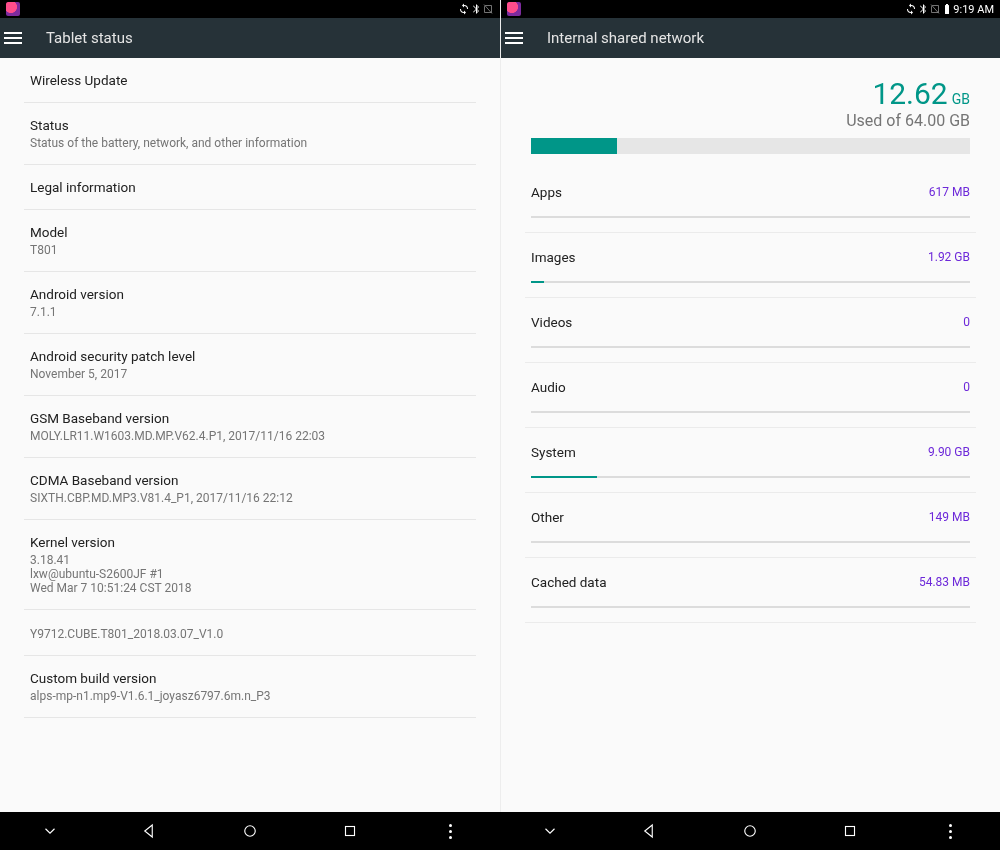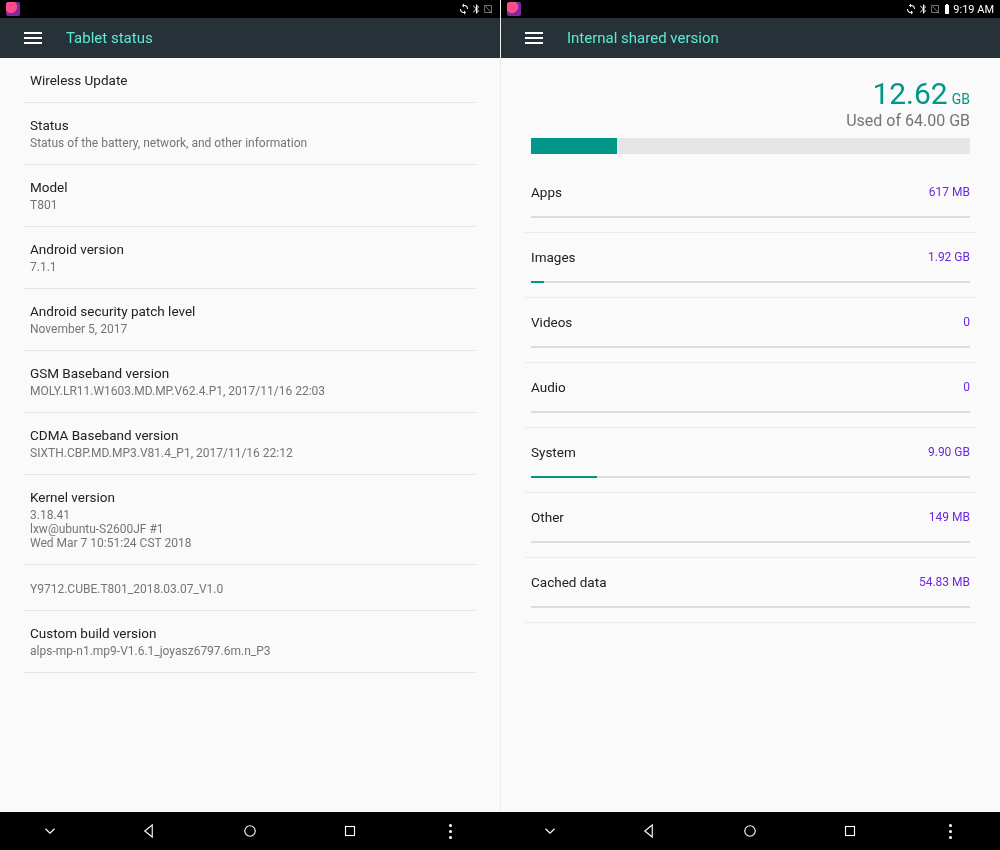--- a/index.html
+++ b/index.html
@@ -3,21 +3,21 @@
 <meta charset="utf-8">
 <style>
 * { box-sizing: border-box; margin: 0; padding: 0; }
 body { font-family: Roboto, "Helvetica Neue", Arial, sans-serif; background: #fff; width: 1000px; height: 850px; overflow: hidden; position: relative; }
 .dual { display: flex; height: 100%; }
 .pane { width: 50%; display: flex; flex-direction: column; background: #fafafa; position: relative; }
 .pane + .pane { border-left: 1px solid rgba(0,0,0,.05); }
 .statusbar { height: 18px; background: #000; display: flex; align-items: center; justify-content: flex-end; padding: 0 6px; color: #fff; font-size: 11px; }
 .statusbar .app-icon { width: 14px; height: 14px; position: absolute; left: 6px; background: radial-gradient(circle at 35% 35%, #ff4d8b 0 45%, #7d2b9e 50% 100%); border-radius: 2px; }
 .statusbar svg { width: 12px; height: 12px; fill: #fff; }
-.appbar { height: 40px; background: #263238; display: flex; align-items: center; padding: 0 24px; gap: 24px; color: #5eead4; }
+.appbar { height: 40px; background: #263238; display: flex; align-items: center; padding: 0 4px; gap: 24px; color: #e5e5e5; }
 .hamburger { width: 18px; height: 12px; display: flex; flex-direction: column; justify-content: space-between; cursor: pointer; }
 .hamburger span { display: block; height: 2px; background: #fff; }
 .appbar-title { font-size: 15px; font-weight: 400; }
 .content { flex: 1; overflow-y: auto; background: #fafafa; padding: 0 24px; }
 .row { padding: 14px 6px; border-bottom: 1px solid rgba(0,0,0,.08); }
 .row .title { font-size: 13.5px; color: #212121; }
 .row .sub { font-size: 12px; color: #757575; margin-top: 3px; white-space: pre-line; }
 .storage-head { padding: 18px 6px 14px; text-align: right; }
 .big { font-size: 30px; color: #009688; font-weight: 400; display: inline-block; }
 .big .unit { font-size: 14px; margin-left: 4px; }
@@ -67,20 +67,23 @@
     </div>
     <div class="content" id="left-rows">
         <div class="row">
           <div class="title">Wireless Update</div>
         </div>
         <div class="row">
           <div class="title">Status</div>
           <div class="sub">Status of the battery, network, and other information</div>
         </div>
         <div class="row">
+          <div class="title">Legal information</div>
+        </div>
+        <div class="row">
           <div class="title">Model</div>
           <div class="sub">T801</div>
         </div>
         <div class="row">
           <div class="title">Android version</div>
           <div class="sub">7.1.1</div>
         </div>
         <div class="row">
           <div class="title">Android security patch level</div>
           <div class="sub">November 5, 2017</div>
@@ -125,21 +128,21 @@
           <path d="M15 4h-1V2h-4v2H9a1 1 0 00-1 1v16a1 1 0 001 1h6a1 1 0 001-1V5a1 1 0 00-1-1z"></path>
         </svg>
       <span>9:19 AM</span>
     </div>
     <div class="appbar">
       <div class="hamburger">
           <span></span>
           <span></span>
           <span></span>
         </div>
-      <div class="appbar-title">Internal shared version</div>
+      <div class="appbar-title">Internal shared network</div>
     </div>
     <div class="content">
       <div class="storage-head">
         <div class="big">
           <span>12.62</span><span class="unit">GB</span>
         </div>
         <div class="used-label">Used of 64.00 GB</div>
         <div class="totalbar">
           <div class="fill" id="total-fill" style="width: 19.7%;"></div>
         </div>

